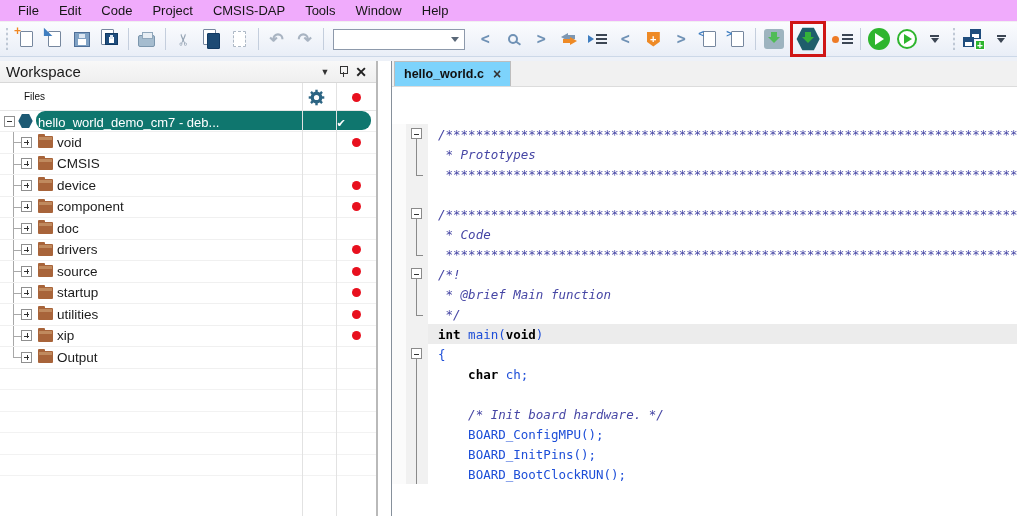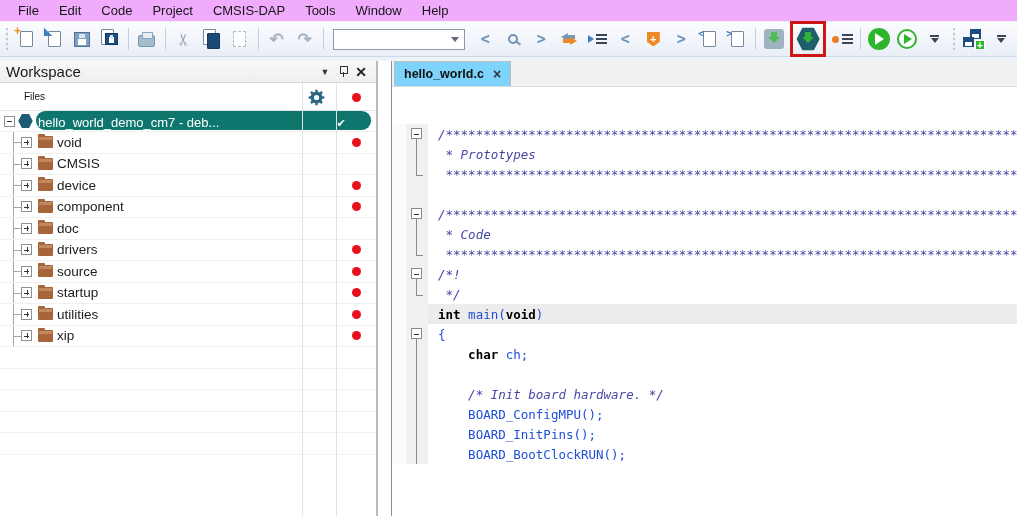--- a/index.html
+++ b/index.html
@@ -472,20 +472,29 @@
           <div class="tree-row">
             <span class="tr-connector">
               <span class="vline"></span>
               <span class="hline"></span>
             </span>
             <span class="expand-box plus" style="margin-left:-5px;"></span>
             <span class="folder"></span>
             <span class="tree-label">xip</span>
             <span class="reddot"></span>
           </div>
+          <div class="tree-row last">
+            <span class="tr-connector">
+              <span class="vline"></span>
+              <span class="hline"></span>
+            </span>
+            <span class="expand-box plus" style="margin-left:-5px;"></span>
+            <span class="folder"></span>
+            <span class="tree-label">Output</span>
+          </div>
           <div class="empty-row"></div>
           <div class="empty-row"></div>
           <div class="empty-row"></div>
           <div class="empty-row"></div>
           <div class="empty-row"></div>
         </div>
     </div>
   </div>
 
   <div id="panel-gap"></div>
@@ -499,20 +508,21 @@
     </div>
     <div id="editor-body">
         <div class="code-line"><span class="gutter1"></span><span class="foldcell"><span class="fold-box"></span><span class="fold-down"></span></span><span class="codetext"><span class="cm">/******************************************************************************************</span></span></div>
         <div class="code-line"><span class="gutter1"></span><span class="foldcell"><span class="fold-mid"></span></span><span class="codetext"><span class="cm"> * Prototypes</span></span></div>
         <div class="code-line"><span class="gutter1"></span><span class="foldcell"><span class="fold-endv"></span><span class="fold-endh"></span></span><span class="codetext"><span class="cm"> ******************************************************************************************</span></span></div>
         <div class="code-line"><span class="gutter1"></span><span class="foldcell"></span><span class="codetext"></span></div>
         <div class="code-line"><span class="gutter1"></span><span class="foldcell"><span class="fold-box"></span><span class="fold-down"></span></span><span class="codetext"><span class="cm">/******************************************************************************************</span></span></div>
         <div class="code-line"><span class="gutter1"></span><span class="foldcell"><span class="fold-mid"></span></span><span class="codetext"><span class="cm"> * Code</span></span></div>
         <div class="code-line"><span class="gutter1"></span><span class="foldcell"><span class="fold-endv"></span><span class="fold-endh"></span></span><span class="codetext"><span class="cm"> ******************************************************************************************</span></span></div>
         <div class="code-line"><span class="gutter1"></span><span class="foldcell"><span class="fold-box"></span><span class="fold-down"></span></span><span class="codetext"><span class="cm">/*!</span></span></div>
+        <div class="code-line"><span class="gutter1"></span><span class="foldcell"><span class="fold-mid"></span></span><span class="codetext"><span class="cm"> * @brief Main function</span></span></div>
         <div class="code-line"><span class="gutter1"></span><span class="foldcell"><span class="fold-endv"></span><span class="fold-endh"></span></span><span class="codetext"><span class="cm"> */</span></span></div>
         <div class="code-line hl"><span class="gutter1"></span><span class="foldcell"></span><span class="codetext"><span class="kw">int</span><span class="pl"> main(</span><span class="kw">void</span><span class="pl">)</span></span></div>
         <div class="code-line"><span class="gutter1"></span><span class="foldcell"><span class="fold-box"></span><span class="fold-down"></span></span><span class="codetext"><span class="pl">{</span></span></div>
         <div class="code-line"><span class="gutter1"></span><span class="foldcell"><span class="fold-mid"></span></span><span class="codetext"><span class="pl">    </span><span class="kw">char</span><span class="pl"> ch;</span></span></div>
         <div class="code-line"><span class="gutter1"></span><span class="foldcell"><span class="fold-mid"></span></span><span class="codetext"></span></div>
         <div class="code-line"><span class="gutter1"></span><span class="foldcell"><span class="fold-mid"></span></span><span class="codetext"><span class="cm">    /* Init board hardware. */</span></span></div>
         <div class="code-line"><span class="gutter1"></span><span class="foldcell"><span class="fold-mid"></span></span><span class="codetext"><span class="pl">    BOARD_ConfigMPU();</span></span></div>
         <div class="code-line"><span class="gutter1"></span><span class="foldcell"><span class="fold-mid"></span></span><span class="codetext"><span class="pl">    BOARD_InitPins();</span></span></div>
         <div class="code-line"><span class="gutter1"></span><span class="foldcell"><span class="fold-mid"></span></span><span class="codetext"><span class="pl">    BOARD_BootClockRUN();</span></span></div>
       </div>

